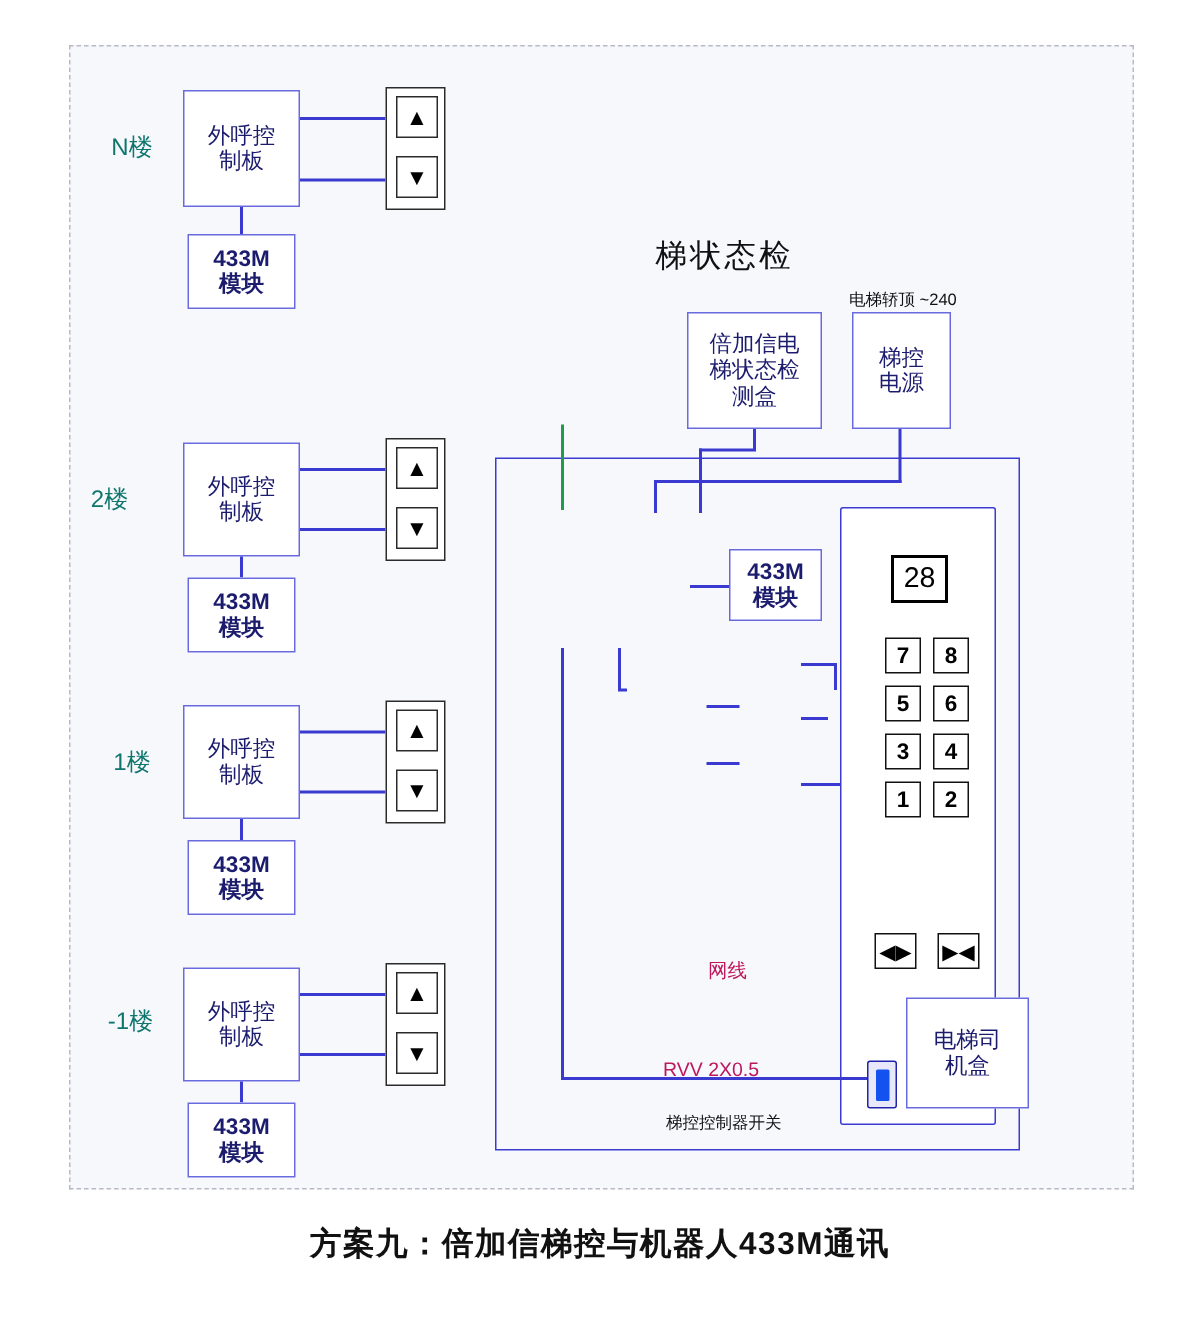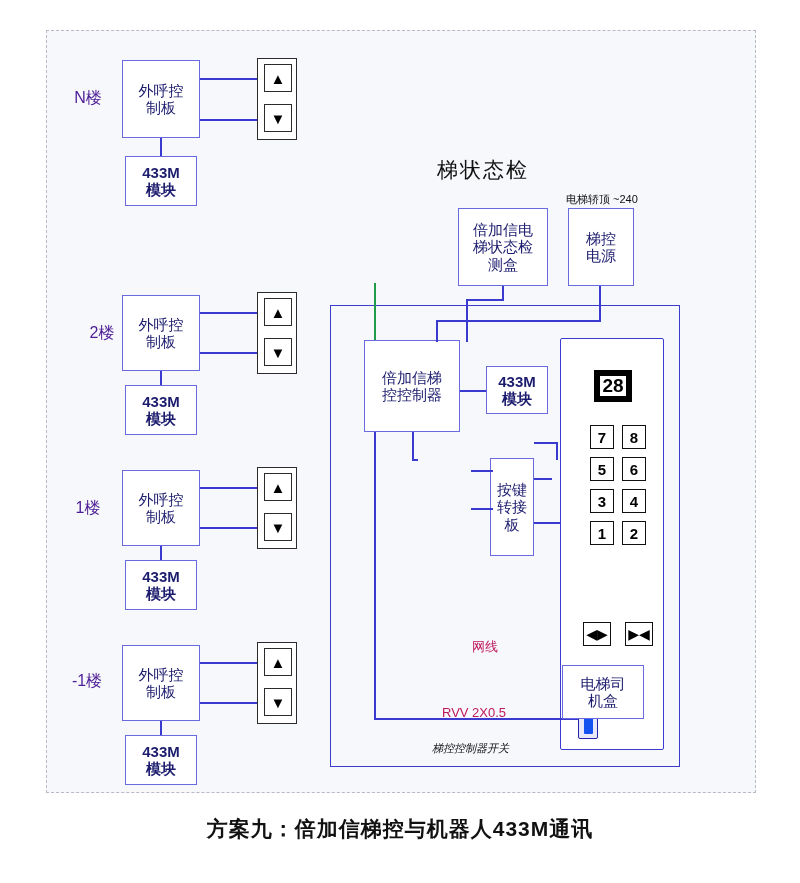--- a/index.html
+++ b/index.html
@@ -41,21 +41,21 @@
     line-height: 1.15;
     display: flex;
     align-items: center;
     justify-content: center;
     text-align: center;
     padding: 2px;
     white-space: pre-line;
   }
   .nbox.bold { font-weight: bold; }
   .floor-label {
-    color: #4c1d95;
+    color: #0f766e;
     font-size: 16px;
     display: flex;
     align-items: center;
     justify-content: center;
     white-space: nowrap;
   }
   .arrowbox {
     border: 1px solid #2b2b2b;
     background: #ffffff;
     display: flex;
@@ -88,27 +88,27 @@
     border: 1px solid #111;
     background: #fff;
     display: flex;
     align-items: center;
     justify-content: center;
     font-size: 15px;
     font-weight: bold;
     color: #000;
   }
   .floor-display {
-    border: 6px solid #000000;
+    border: 2px solid #000000;
     background: #fff;
     display: flex;
     align-items: center;
     justify-content: center;
     font-size: 19px;
-    font-weight: bold;
+    font-weight: normal;
     color: #000;
   }
   .door-btn {
     border: 1px solid #111;
     background: #fff;
     display: flex;
     align-items: center;
     justify-content: center;
     font-size: 14px;
     color: #000;
@@ -163,21 +163,21 @@
     </div>
     <div class="abs arrowbox" style="left:6px; top:45px; width:28px; height:28px;">
       <span class="glyph">▼</span>
     </div>
   </div>
 
   <div class="wireline" style="left:160px; top:138px; width:2px; height:18px;"></div>
   <div class="abs nbox bold" style="left:125px; top:156px; width:72px; height:50px;">433M
 模块</div>
 
-  <div class="abs floor-label" style="left:76px; top:320px; width:52px; height:26px;">2楼</div>
+  <div class="abs floor-label" style="left:47px; top:320px; width:52px; height:26px;">2楼</div>
 
   <div class="abs nbox" style="left:122px; top:295px; width:78px; height:76px;">外呼控
 制板</div>
 
   <div class="wireline" style="left:200px; top:312px; width:57px; height:2px;"></div>
   <div class="wireline" style="left:200px; top:352px; width:57px; height:2px;"></div>
 
   <div class="abs arrow-stack" style="left:257px; top:292px; width:40px; height:82px;">
     <div class="abs arrowbox" style="left:6px; top:5px; width:28px; height:28px;">
       <span class="glyph">▲</span>
@@ -242,30 +242,25 @@
 梯状态检
 测盒</div>
 
   <div class="abs nbox" style="left:568px; top:208px; width:66px; height:78px;">梯控
 电源</div>
 
   <div class="abs outer-frame" style="left:330px; top:305px; width:350px; height:462px;"></div>
 
   <div class="abs panel-frame" style="left:560px; top:338px; width:104px; height:412px;"></div>
 
-  <div class="abs nbox" style="left:364px; top:340px; width:96px; height:92px;">倍加信梯
-控控制器</div>
 
   <div class="abs nbox bold" style="left:486px; top:366px; width:62px; height:48px;">433M
 模块</div>
 
 
-  <div class="abs nbox" style="left:490px; top:458px; width:44px; height:98px;">按键
-转接
-板</div>
 
   <div class="wireline" style="left:599px; top:286px; width:2px; height:36px;"></div>
   <div class="wireline" style="left:436px; top:320px; width:165px; height:2px;"></div>
   <div class="wireline" style="left:436px; top:320px; width:2px; height:22px;"></div>
 
   <div class="wireline" style="left:502px; top:286px; width:2px; height:14px;"></div>
   <div class="wireline" style="left:466px; top:299px; width:38px; height:2px;"></div>
   <div class="wireline" style="left:466px; top:299px; width:2px; height:43px;"></div>
 
   <div class="wireline green" style="left:374px; top:283px; width:2px; height:57px;"></div>
@@ -283,27 +278,27 @@
   <div class="wireline" style="left:534px; top:478px; width:18px; height:2px;"></div>
   <div class="wireline" style="left:534px; top:522px; width:26px; height:2px;"></div>
 
   <div class="wireline" style="left:374px; top:432px; width:2px; height:288px;"></div>
   <div class="wireline" style="left:374px; top:718px; width:208px; height:2px;"></div>
 
   <div class="mid-label" style="left:472px; top:638px;">网线</div>
 
   <div class="mid-label" style="left:442px; top:705px;">RVV 2X0.5</div>
 
-  <div class="small-label" style="left:432px; top:741px;font-style:italic;">梯控控制器开关</div>
+  <div class="small-label" style="left:444px; top:741px;">梯控控制器开关</div>
 
   <div class="abs switch-outer" style="left:578px; top:707px; width:20px; height:32px;">
     <div class="abs switch-inner" style="left:5px; top:5px; width:9px; height:21px;"></div>
   </div>
 
-  <div class="abs nbox" style="left:562px; top:665px; width:82px; height:54px;">电梯司
+  <div class="abs nbox" style="left:604px; top:665px; width:82px; height:74px;">电梯司
 机盒</div>
 
   <div class="abs floor-display" style="left:594px; top:370px; width:38px; height:32px;">28</div>
 
   <div class="abs digit-box" style="left:590px; top:425px; width:24px; height:24px;">7</div>
   <div class="abs digit-box" style="left:622px; top:425px; width:24px; height:24px;">8</div>
 
   <div class="abs digit-box" style="left:590px; top:457px; width:24px; height:24px;">5</div>
   <div class="abs digit-box" style="left:622px; top:457px; width:24px; height:24px;">6</div>
 

